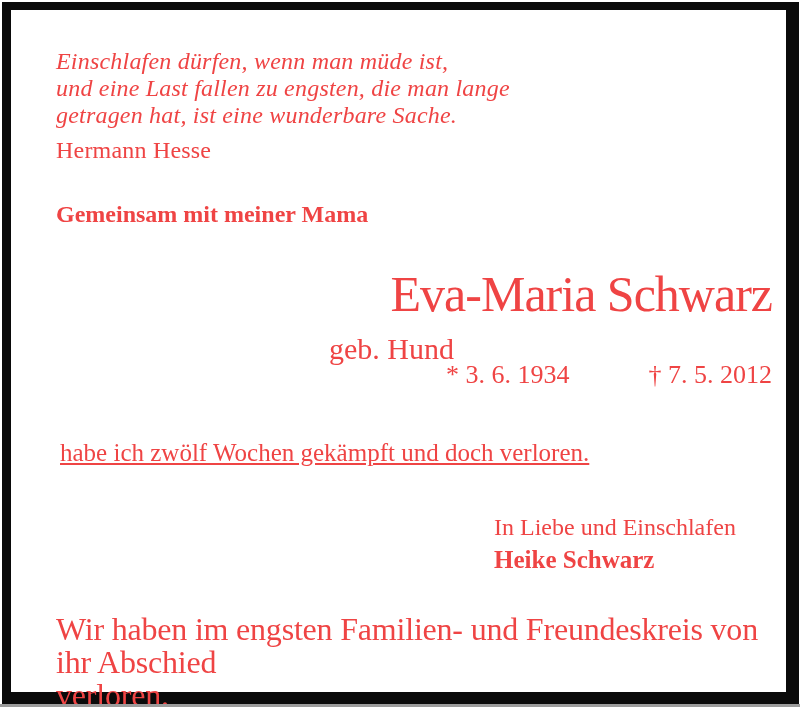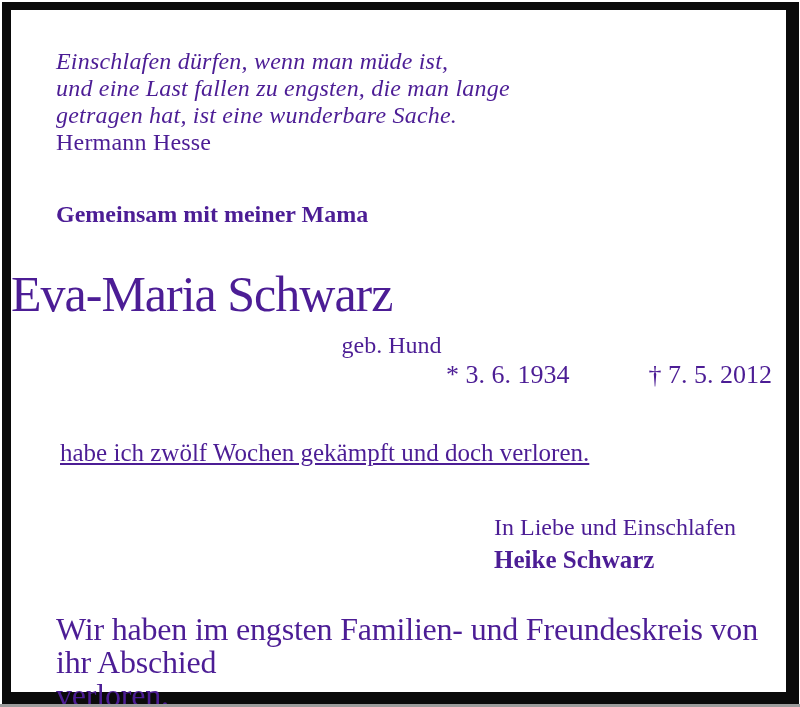--- a/index.html
+++ b/index.html
@@ -7,21 +7,21 @@
     padding: 0;
     background: #ffffff;
     font-family: "Liberation Serif", serif;
   }
   .page {
     position: relative;
     width: 800px;
     height: 707px;
     background: #ffffff;
     overflow: hidden;
-    color: #4c1d95;
+    color: #ef4444;
   }
   
   .frame {
     position: absolute;
     left: 2px;
     top: 2px;
     right: 1px;
     bottom: 2px;
     border-top: 8px solid #0a0a0a;
     border-left: 9px solid #0a0a0a;
@@ -41,54 +41,54 @@
     position: absolute;
     left: 45px;
     top: 38px;
     font-style: italic;
     font-size: 24px;
     line-height: 27px;
     letter-spacing: 0.2px;
   }
   .quote .attribution {
     font-style: normal;
-    margin-top: 0;
+    margin-top: 8px;
   }
   .address {
     position: absolute;
     left: 543px;
     top: 40px;
     font-size: 25px;
     line-height: 27px;
   }
   .intro {
     position: absolute;
     left: 45px;
     top: 191px;
     font-size: 24px;
     font-weight: bold;
   }
   .deceased-name {
     position: absolute;
     left: 0;
     right: 14px;
     top: 258px;
-    text-align: left;
+    text-align: right;
     font-size: 50px;
     line-height: 52px;
     letter-spacing: -1px;
     font-weight: 500;
   }
   .maiden-name {
     position: absolute;
     left: 0;
     right: 14px;
     top: 322px;
     text-align: center;
-    font-size: 24px;
+    font-size: 30px;
   }
   .dates {
     position: absolute;
     left: 0;
     right: 14px;
     top: 350px;
     display: flex;
     justify-content: flex-end;
     gap: 79px;
     font-size: 26px;

